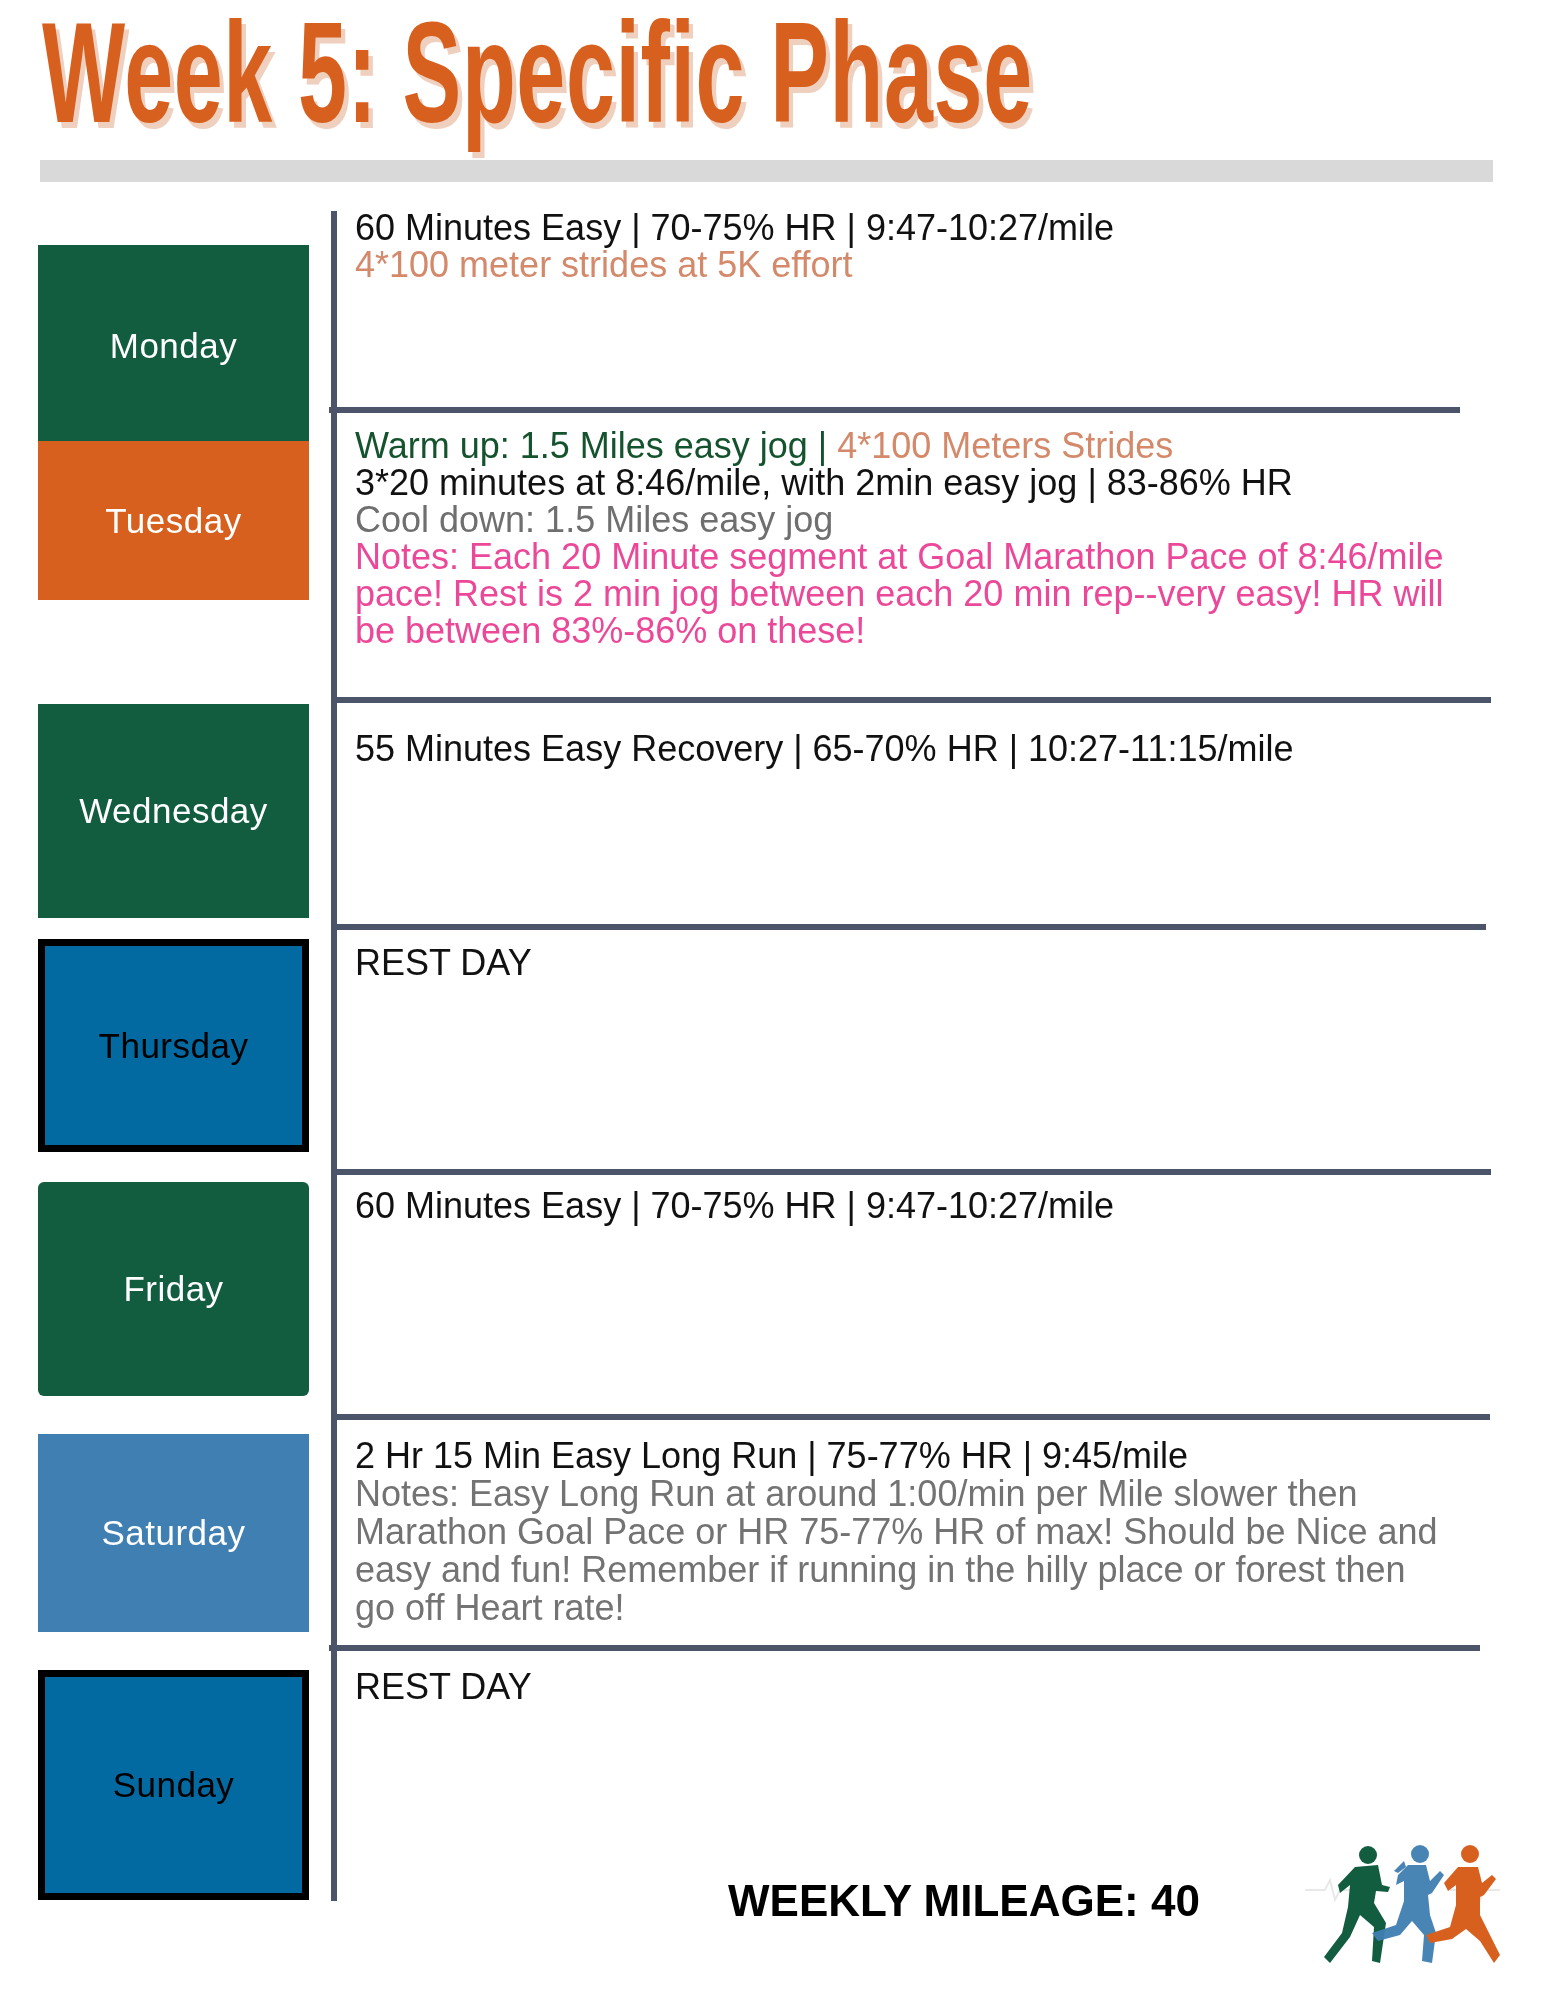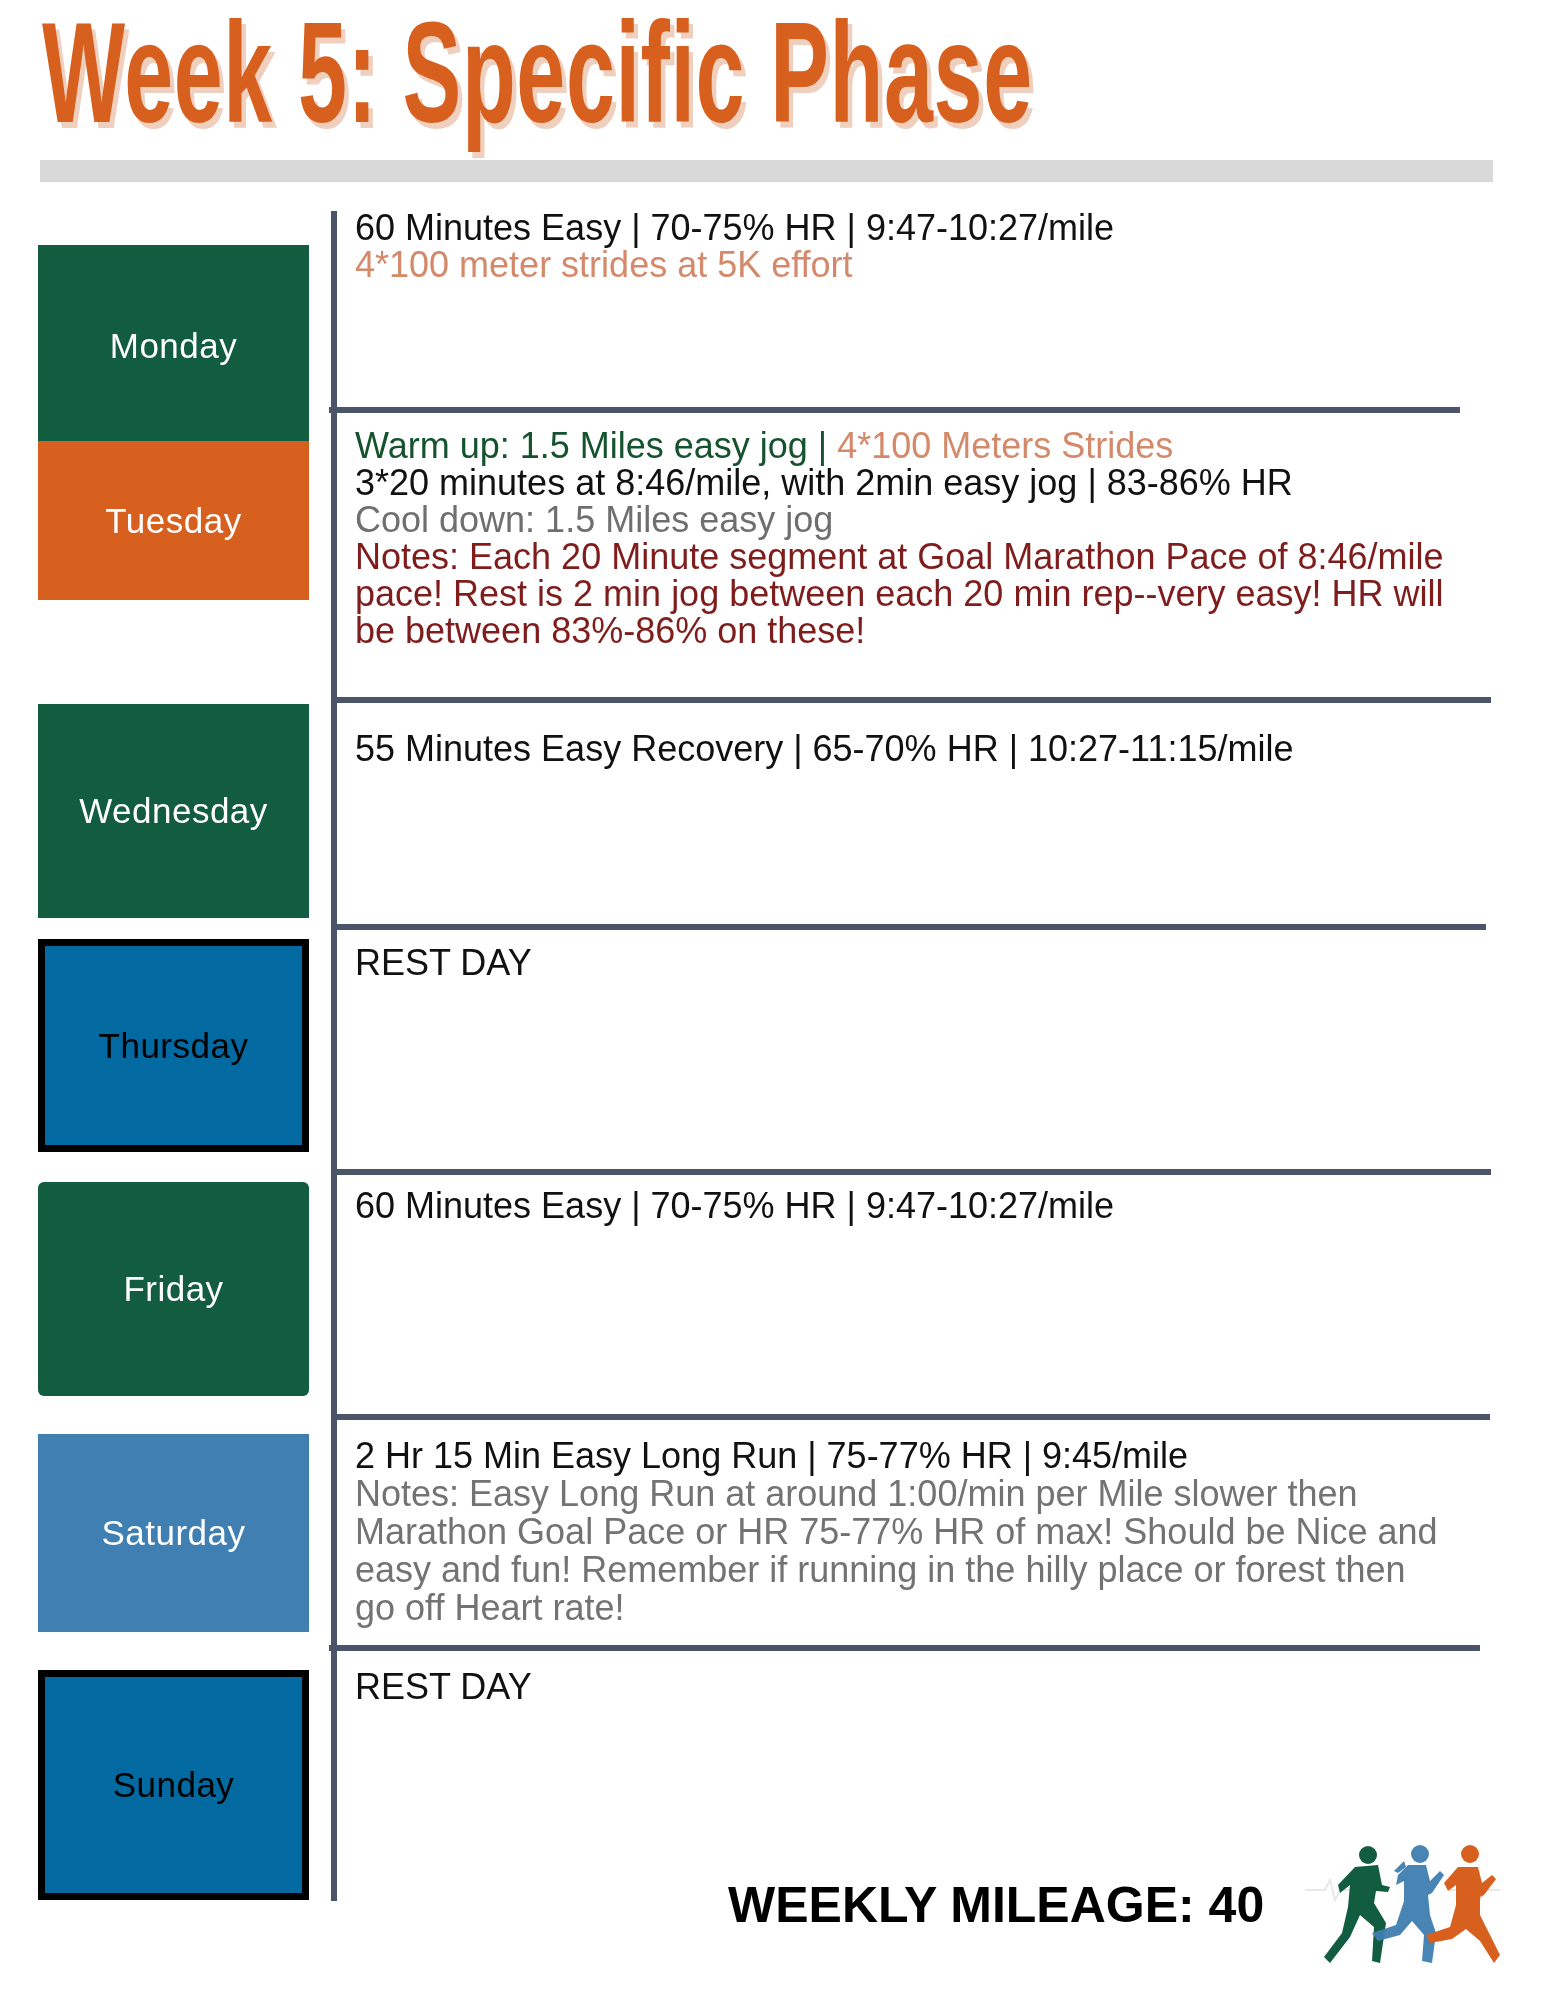--- a/index.html
+++ b/index.html
@@ -19,23 +19,23 @@
   .day-box.orange { background:#d8601f; }
   .day-box.blue { background:#3f7fb1; }
   .day-box.outline { background:#0369a1; border:7px solid #000; color:#000; }
   .cell { position:absolute; left:355px; width:1110px; font-size:36px; line-height:37px; color:#111; }
   .cell.sat { line-height:38px; }
   .cell div { white-space:pre-wrap; }
   .c-black { color:#111111; }
   .c-orange { color:#d4896a; }
   .c-sage { color:#14532d; }
   .c-gray { color:#6f6f6f; }
-  .c-blue { color:#7f1d1d; }
+  .c-blue { color:#ec4899; }
   .c-blue2 { color:#737373; }
-  .mileage { position:absolute; left:728px; top:1876px; font-size:50px; font-weight:700; color:#000;
+  .mileage { position:absolute; left:728px; top:1876px; font-size:44px; font-weight:700; color:#000;
              letter-spacing:0px; white-space:nowrap; }
   .logo { position:absolute; left:1300px; top:1845px; width:205px; height:130px; }
 </style>
 </head>
 <body>
 
 <div class="title">Week 5: Specific Phase</div>
 <div class="title-bar"></div>
 
 <div class="vline"></div>

